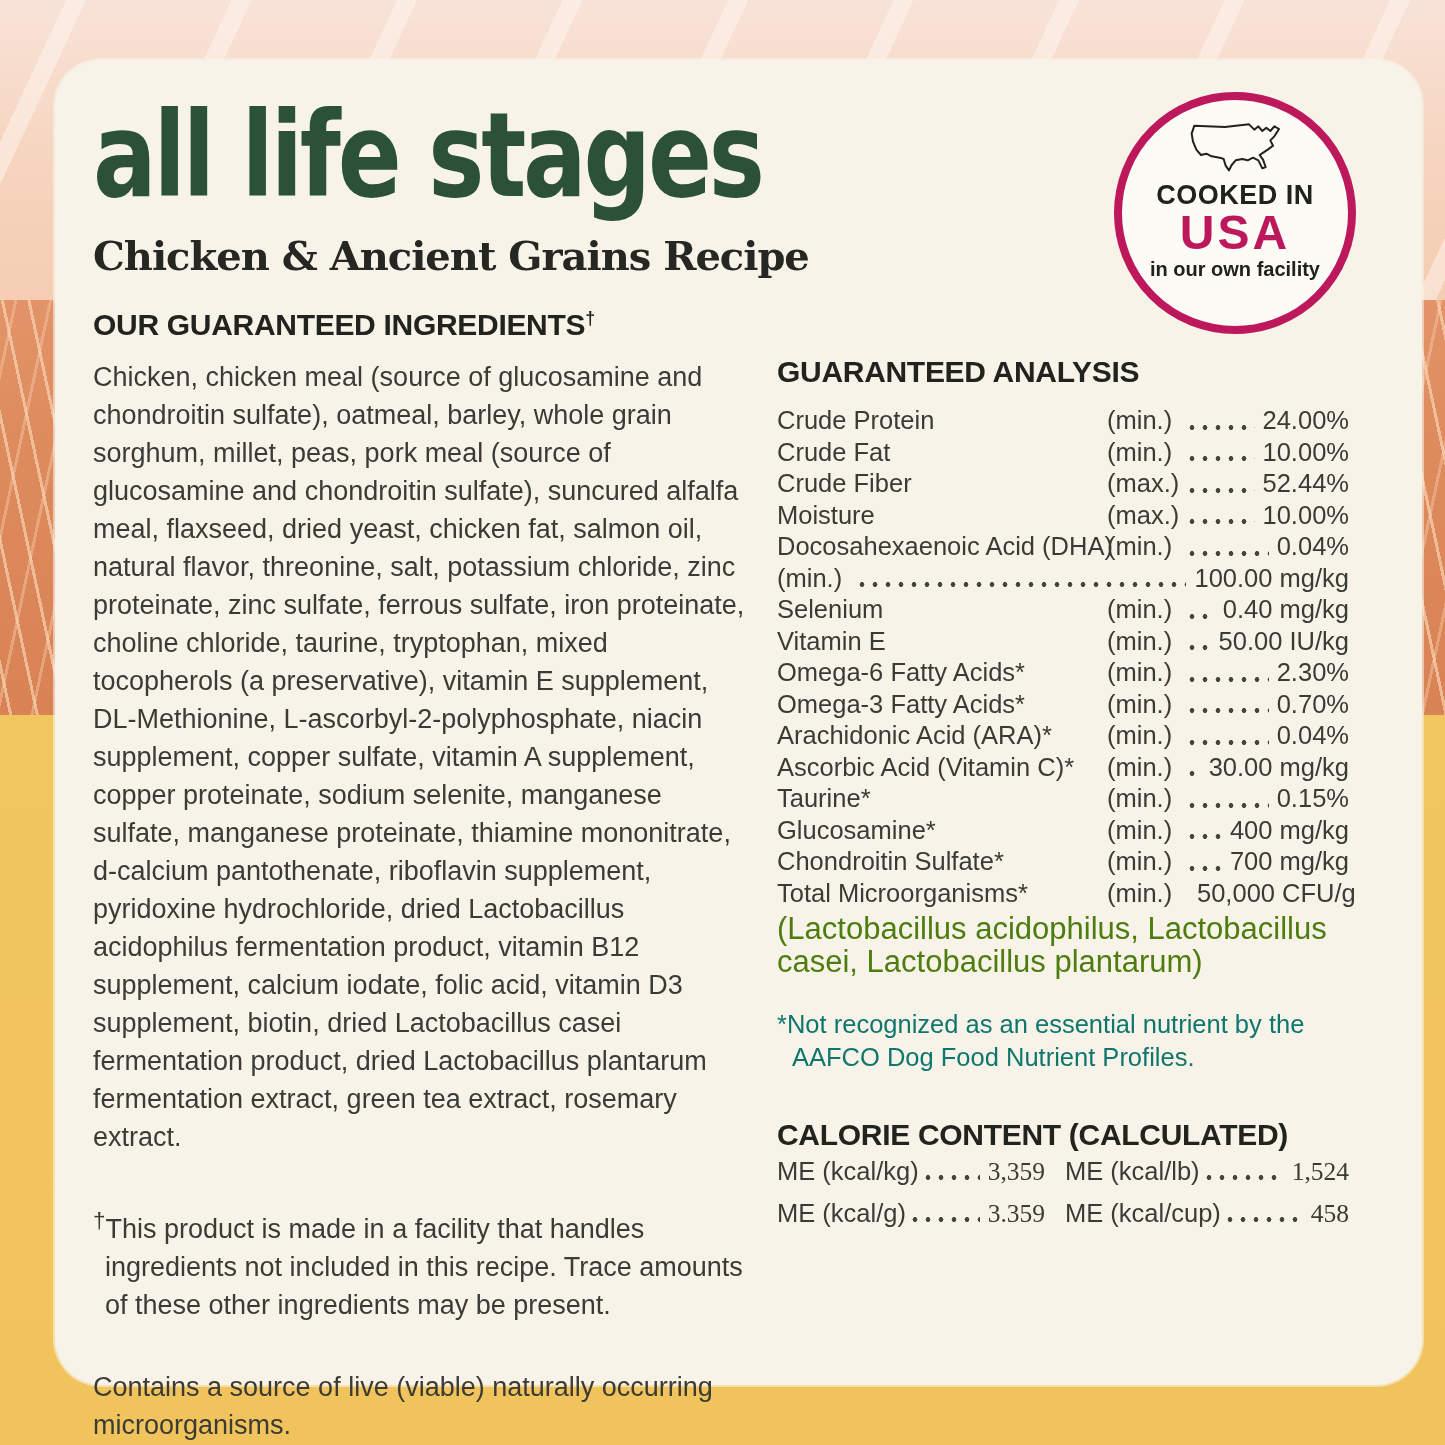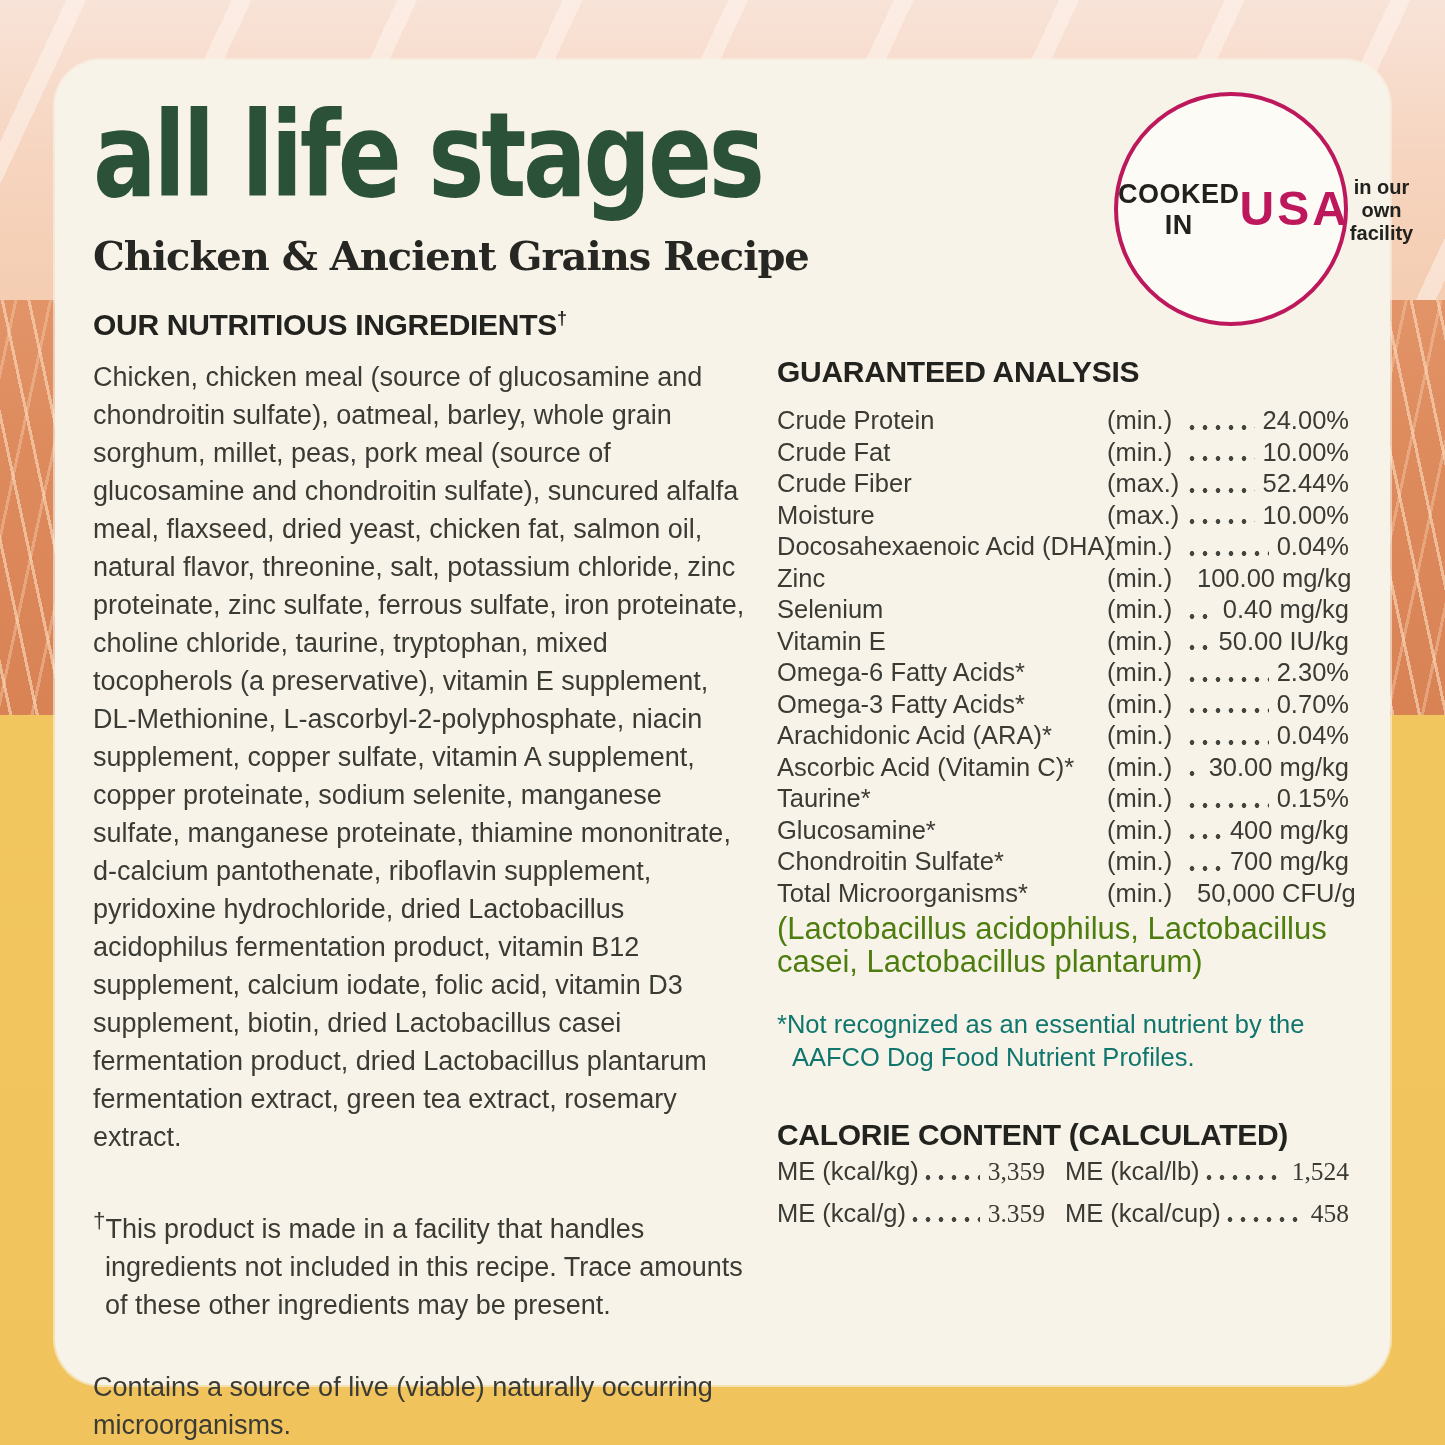--- a/index.html
+++ b/index.html
@@ -23,37 +23,38 @@
   }
   .bg-yellow {
     position:absolute; left:0; top:715px; width:100%; height:730px;
     background:linear-gradient(180deg,#f2c65f 0%, #f1c35c 100%);
   }
   
   .card {
     position:absolute; left:55px; top:60px; width:1335px; height:1325px;
     background:#f8f3e8; border-radius:46px;
     box-shadow:0 0 0 2px rgba(248,243,232,.6);
+    padding-left:32px;
   }
   
   .title-block { position:absolute; left:38px; top:36px; }
   .main-title {
     font-family:"DejaVu Sans", sans-serif; font-weight:bold;
     font-size:118px; line-height:1; color:#2b5239; letter-spacing:-4px;
     transform:scaleX(.80); transform-origin:left top; white-space:nowrap;
   }
   .sub-title {
     font-family:"DejaVu Serif", serif; font-weight:bold;
     font-size:40px; color:#262622; margin-top:18px; letter-spacing:-1px; white-space:nowrap;
   }
   
   .badge {
     position:absolute; left:1059px; top:32px; width:226px; height:226px;
-    background:#fdfbf5; border:4px solid #be185d; border-radius:50%;
-    display:flex; flex-direction:row; align-items:center; text-align:center;
+    background:#fdfbf5; border:8px solid #be185d; border-radius:50%;
+    display:flex; flex-direction:column; align-items:center; text-align:center;
   }
   .badge-map { margin-top:16px; width:100px; height:62px; }
   .badge-line1 { font-weight:bold; font-size:27px; color:#21211d; letter-spacing:.5px; margin-top:2px; }
   .badge-line2 { font-weight:bold; font-size:48px; line-height:.92; color:#be185d; letter-spacing:3px;text-align:right; }
   .badge-line3 { font-weight:bold; font-size:20px; color:#21211d; margin-top:3px; }
   
   .col-left  { position:absolute; left:38px;  top:248px; width:658px; }
   .col-right { position:absolute; left:722px; top:295px; width:572px; }
   .sec-heading {
     font-weight:bold; font-size:30px; color:#22221e; letter-spacing:-.3px;
@@ -103,21 +104,21 @@
         <path d="M10,26 L14,14 L60,16 L96,12 L104,20 L110,15 L116,22 L122,17 L128,22 L134,15 L141,19
                  L134,30 L128,36 L132,44 L124,50 L118,54 L112,58 L117,65 L121,76 L116,78 L110,66 L102,62
                  L94,66 L86,64 L76,66 L70,73 L66,81 L61,74 L58,64 L52,62 L40,60 L32,56 L24,58 L17,50 L12,38 Z"></path>
       </svg>
       <div class="badge-line1">COOKED IN</div>
       <div class="badge-line2">USA</div>
       <div class="badge-line3">in our own facility</div>
     </div>
 
     <div class="col-left">
-      <h2 class="sec-heading"><span>OUR NUTRITIOUS INGREDIENTS</span><sup>†</sup></h2>
+      <h2 class="sec-heading"><span>OUR GUARANTEED INGREDIENTS</span><sup>†</sup></h2>
       <p class="body-text" style="margin:0;">Chicken, chicken meal (source of glucosamine and chondroitin sulfate), oatmeal, barley, whole grain sorghum, millet, peas, pork meal (source of glucosamine and chondroitin sulfate), suncured alfalfa meal, flaxseed, dried yeast, chicken fat, salmon oil, natural flavor, threonine, salt, potassium chloride, zinc proteinate, zinc sulfate, ferrous sulfate, iron proteinate, choline chloride, taurine, tryptophan, mixed tocopherols (a preservative), vitamin E supplement, DL-Methionine, L-ascorbyl-2-polyphosphate, niacin supplement, copper sulfate, vitamin A supplement, copper proteinate, sodium selenite, manganese sulfate, manganese proteinate, thiamine mononitrate, d-calcium pantothenate, riboflavin supplement, pyridoxine hydrochloride, dried Lactobacillus acidophilus fermentation product, vitamin B12 supplement, calcium iodate, folic acid, vitamin D3 supplement, biotin, dried Lactobacillus casei fermentation product, dried Lactobacillus plantarum fermentation extract, green tea extract, rosemary extract.</p>
       <p class="footnote-left" style="margin-bottom:0;"><sup>†</sup><span>This product is made in a facility that handles ingredients not included in this recipe. Trace amounts of these other ingredients may be present.</span></p>
       <p class="footnote-left2" style="margin-bottom:12px;">Contains a source of live (viable) naturally occurring microorganisms.</p>
     </div>
 
     <div class="col-right">
       <h2 class="sec-heading">GUARANTEED ANALYSIS</h2>
 
       <div>
 
@@ -150,21 +151,20 @@
           </div>
 
           <div class="ga-row">
             <span class="ga-label">Docosahexaenoic Acid (DHA)</span>
             <span class="ga-basis">(min.)</span>
             <span class="dots"></span>
             <span class="ga-value">0.04%</span>
           </div>
 
           <div class="ga-row">
-            <span class="ga-label">Zinc</span>
             <span class="ga-basis">(min.)</span>
             <span class="dots"></span>
             <span class="ga-value">100.00 mg/kg</span>
           </div>
 
           <div class="ga-row">
             <span class="ga-label">Selenium</span>
             <span class="ga-basis">(min.)</span>
             <span class="dots"></span>
             <span class="ga-value">0.40 mg/kg</span>

